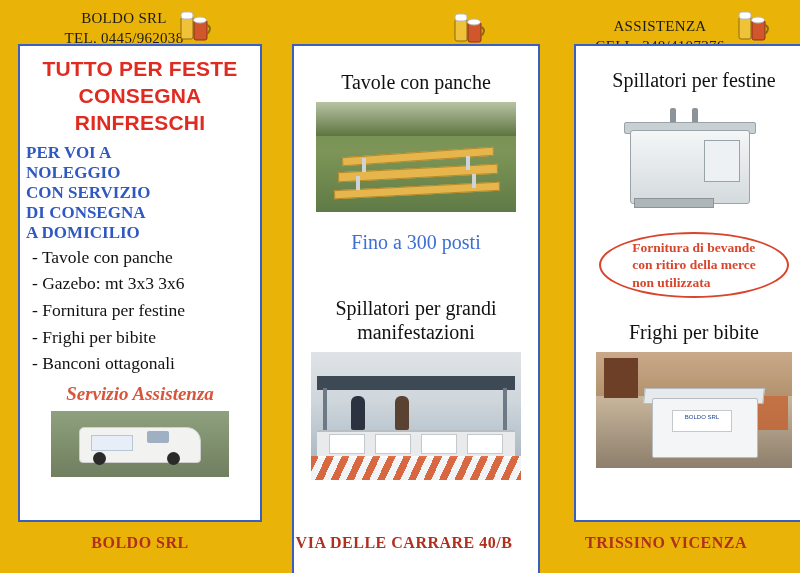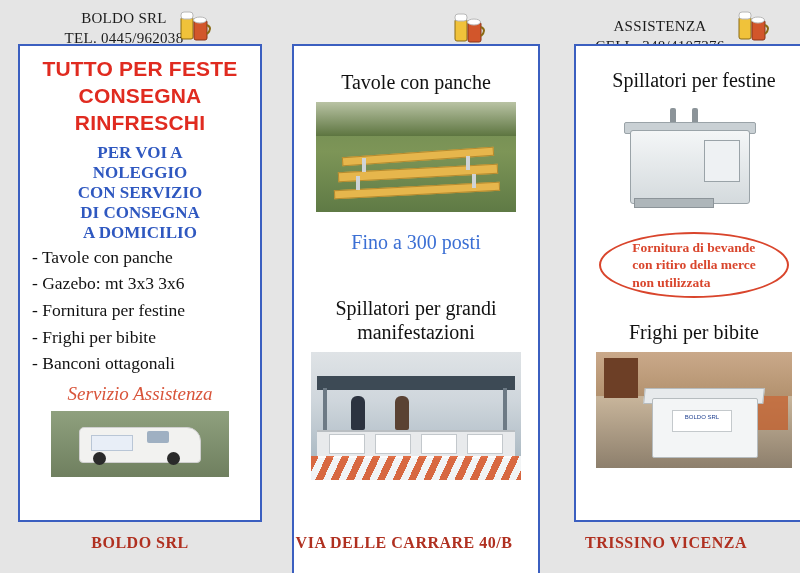--- a/index.html
+++ b/index.html
@@ -10,21 +10,21 @@
     width: 800px;
     height: 573px;
     background: #ffffff;
     font-family: "Liberation Serif", serif;
     overflow: hidden;
   }
   .page {
     position: relative;
     width: 800px;
     height: 573px;
-    background: #e5e5e5;
+    background: #eab308;
   }
 
   
   .col {
     position: absolute;
     top: 44px;
     border: 2px solid #3b5fc0;
     background: #ffffff;
     box-sizing: border-box;
   }
@@ -77,21 +77,21 @@
     text-align: center;
     color: #e02b20;
     font-family: "Liberation Sans", sans-serif;
     font-weight: bold;
     font-size: 21px;
     line-height: 1.28;
     letter-spacing: .2px;
   }
   .subtitle-blue {
     margin: 6px 6px 0 6px;
-    text-align: center;
+    text-align: left;
     color: #2f58c0;
     font-family: "Liberation Serif", serif;
     font-weight: bold;
     font-size: 17px;
     line-height: 1.18;
   }
   .bullets {
     margin: 1px 0 0 12px;
     color: #111111;
     font-family: "Liberation Serif", serif;
@@ -99,20 +99,21 @@
     line-height: 1.52;
   }
   .bullets div { white-space: nowrap; }
   .servizio {
     margin-top: 6px;
     text-align: center;
     color: #d8543a;
     font-family: "Liberation Serif", serif;
     font-style: italic;
     font-size: 19px;
+    font-weight: bold;
   }
 
   
   .photo { position: relative; overflow: hidden; }
 
   
   .van-photo {
     margin: 6px auto 0 auto;
     width: 178px;
     height: 66px;

